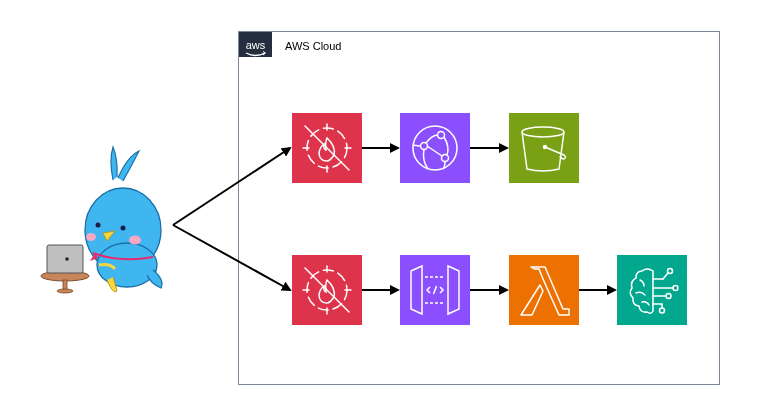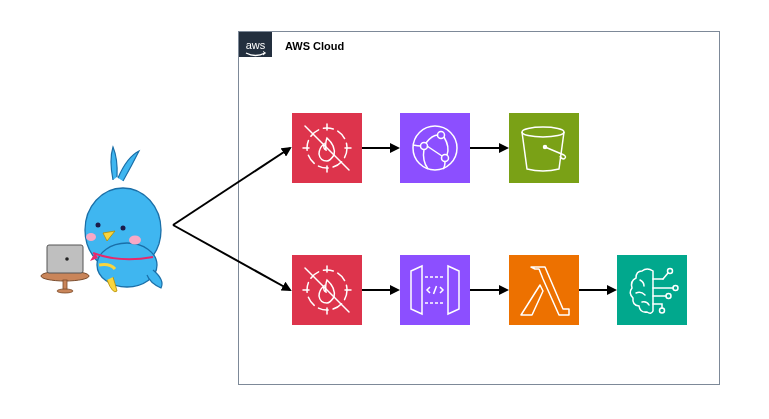--- a/index.html
+++ b/index.html
@@ -1,19 +1,19 @@
 <!DOCTYPE html>
 <html><head>
 <meta charset="utf-8">
 <style>
   html, body { margin:0; padding:0; background:#ffffff; }
   body { width:769px; height:419px; position:relative; overflow:hidden; font-family:"Liberation Sans", sans-serif; }
   .cloud { position:absolute; left:238px; top:31px; width:482px; height:354px; border:1px solid #7d8998; box-sizing:border-box; }
   .cloud-logo { position:absolute; left:0; top:0; width:33px; height:25px; background:#232f3e; }
-  .cloud-label { position:absolute; left:46px; top:8px; font-size:11px; color:#000;font-weight:bold; }
+  .cloud-label { position:absolute; left:46px; top:8px; font-size:11px; color:#000; }
   .svc { position:absolute; width:70px; height:70px; }
   .svc svg { width:100%; height:100%; display:block; }
   .arrows { position:absolute; left:0; top:0; }
   .mascot { position:absolute; left:35px; top:145px; width:135px; height:155px; }
 </style>
 </head>
 <body>
 
 <div class="mascot">
   <svg viewBox="0 0 135 155" width="135" height="155">

